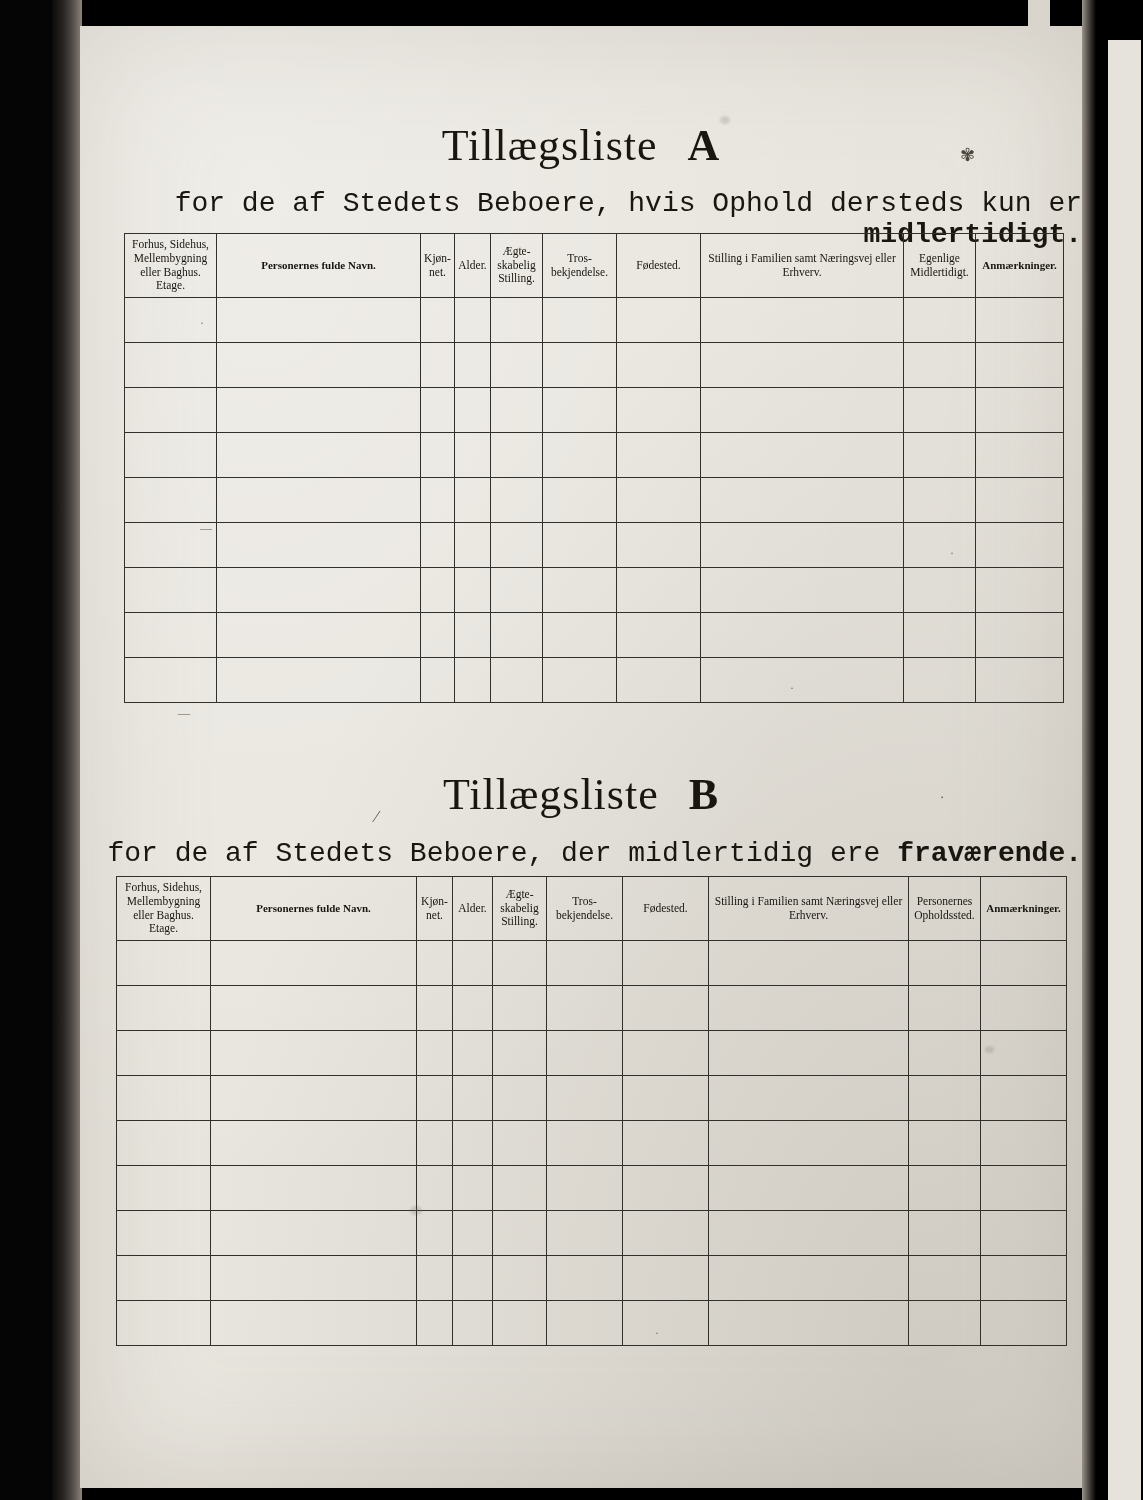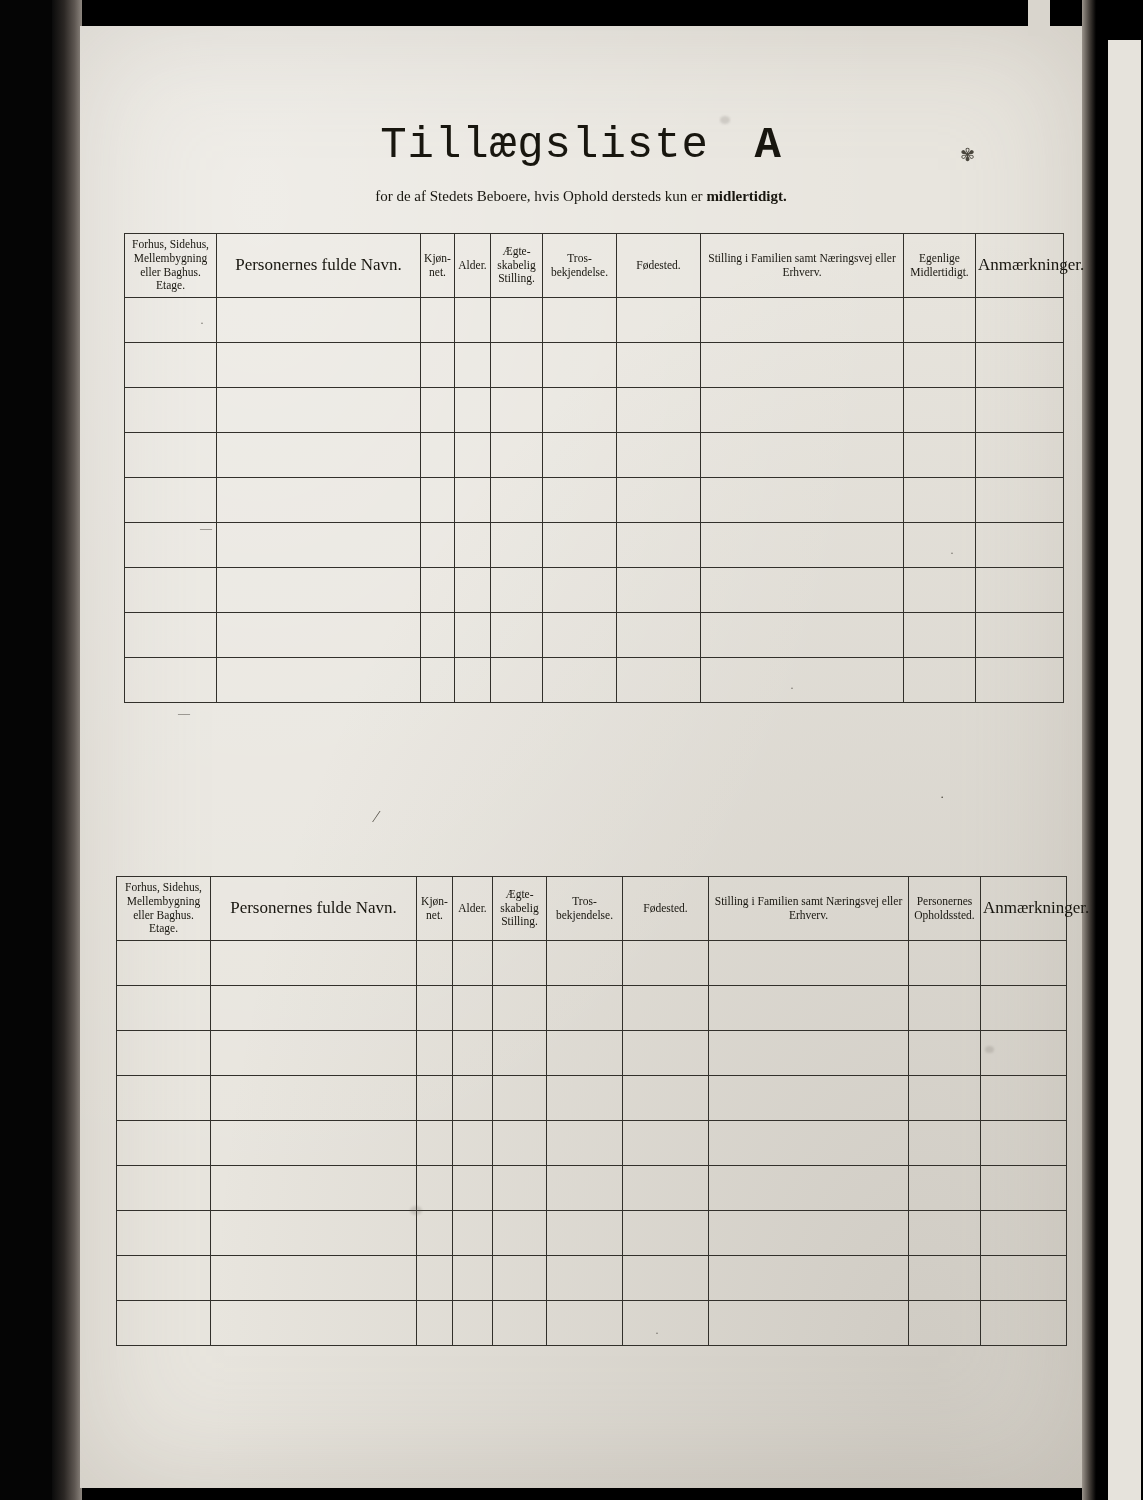--- a/index.html
+++ b/index.html
@@ -89,23 +89,23 @@
     width: 100%;
     text-align: center;
     font-size: 44px;
     letter-spacing: 1px;
     font-family: "Liberation Serif", serif;
   }
   .title .bold-letter { font-weight: bold; }
   .subtitle {
     position: absolute;
     width: 100%;
-    text-align: center;
-    font-size: 15px;
-    font-family: Liberation Serif, serif;
+    text-align: right;
+    font-size: 28px;
+    font-family: Liberation Mono, monospace;
   }
   .subtitle b { font-weight: bold; }
 
   .smudge {
     position: absolute;
     color: #4a463d;
     font-size: 13px;
   }
 
   
@@ -121,21 +121,21 @@
     vertical-align: middle;
     font-weight: normal;
   }
   table.reg th {
     font-size: 12.5px;
     line-height: 1.22;
     text-align: center;
     padding: 4px 2px;
     font-family: "Liberation Serif", serif;
   }
-  table.reg th.bold { font-weight: normal; font-size: 17px; }
+  table.reg th.bold { font-weight: bold; font-size: 11px; }
   table.reg th.tiny { font-size: 11.5px; line-height:1.2;}
   table.reg td { height: 44px; }
 
   
   .cA1{width:92px}.cA2{width:204px}.cA3{width:34px}.cA4{width:36px}
   .cA5{width:52px}.cA6{width:74px}.cA7{width:84px}.cA8{width:203px}
   .cA9{width:72px}.cA10{width:88px}
 
   .marks {
     position:absolute;
@@ -161,21 +161,21 @@
   <div class="dark-left"></div>
   <div class="gutter"></div>
   <div class="page"></div>
   <div class="top-nick"></div>
   <div class="page-edge-right"></div>
   <div class="right-strip"></div>
   <div class="right-strip-inner"></div>
 
   <div class="doc">
 
-    <div class="title" style="top:94px;font-family:Liberation Mono, monospace;">
+    <div class="title" style="top:94px;">
       <span>Tillægsliste</span>
       <span class="bold-letter" style="margin-left:18px;">A</span>
     </div>
     <div class="subtitle" style="top:162px;">
       <span>for de af Stedets Beboere, hvis Ophold dersteds kun er </span><b>midlertidigt.</b>
     </div>
     <div class="smudge" style="left:880px; top:118px; font-size:18px;">✾</div>
 
     <table class="reg" style="left:44px; top:207px; width:939px;">
       <colgroup>
@@ -309,20 +309,27 @@
             <td></td>
             <td></td>
             <td></td>
             <td></td>
             <td></td>
             <td></td>
           </tr>
       </tbody>
     </table>
 
+    <div class="title" style="top:743px;">
+      <span>Tillægsliste</span>
+      <span class="bold-letter" style="margin-left:18px;">B</span>
+    </div>
+    <div class="subtitle" style="top:812px;">
+      <span>for de af Stedets Beboere, der midlertidig ere </span><b>fraværende.</b>
+    </div>
     <div class="smudge" style="left:860px; top:763px;">·</div>
     <div class="smudge" style="left:295px; top:782px; font-size:16px;">⁄</div>
 
     <table class="reg" style="left:36px; top:850px; width:950px;">
       <colgroup>
         <col style="width:94px">
           <col style="width:206px">
           <col style="width:36px">
           <col style="width:40px">
         <col style="width:54px">

